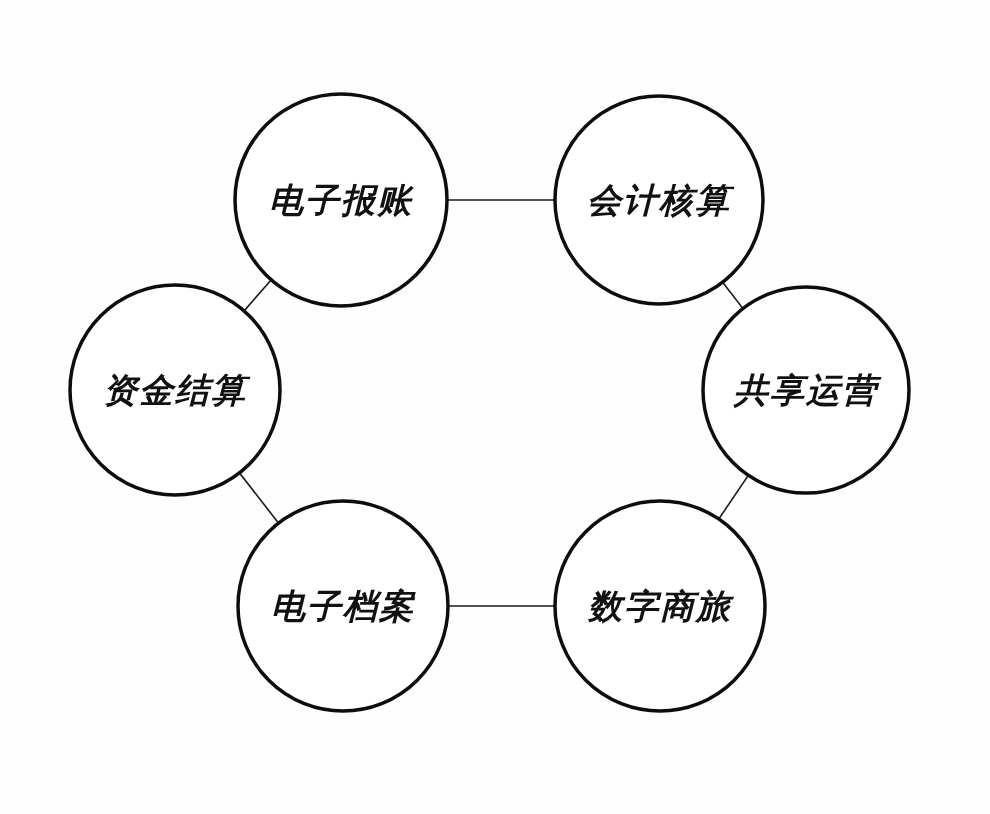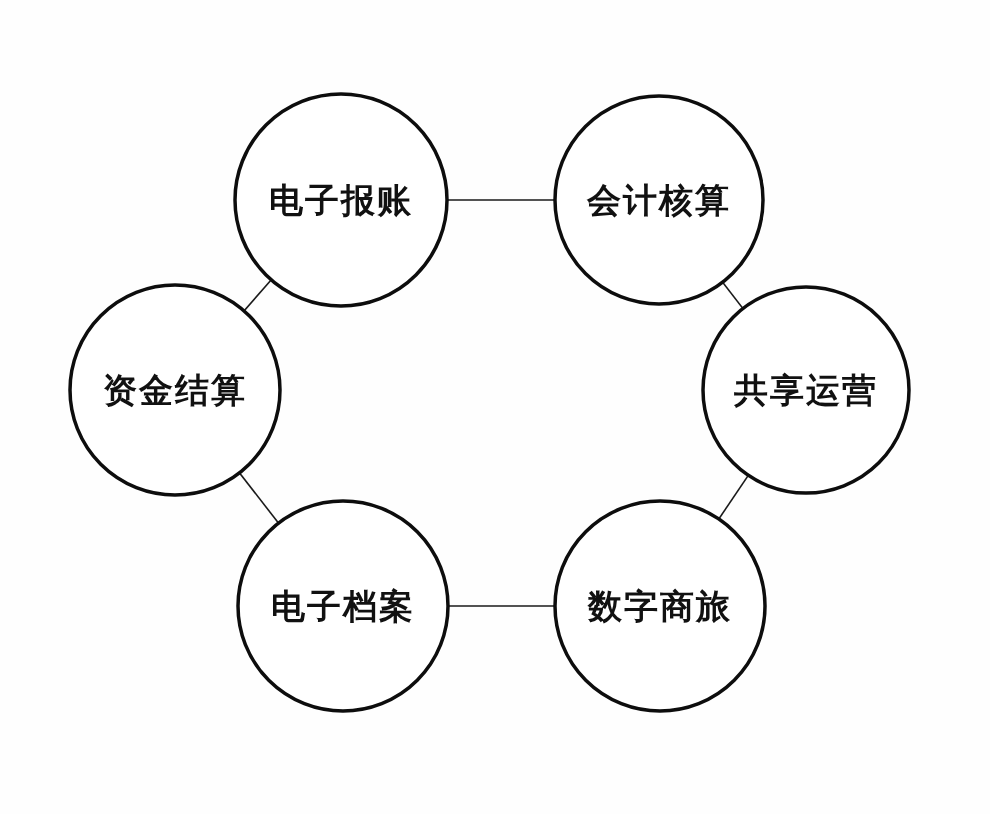--- a/index.html
+++ b/index.html
@@ -11,20 +11,21 @@
     width: 990px;
     height: 814px;
     overflow: hidden;
     font-family: "Liberation Serif", "DejaVu Serif", serif;
   }
   #stage {
     position: relative;
     width: 990px;
     height: 746px;
     background: #be185d;
+    font-style: italic;
   }
   svg {
     display: block;
     width: 990px;
     height: 814px;
   }
   .node-circle {
     fill: #ffffff;
     stroke: #0d0d0d;
     stroke-width: 3.5px;

